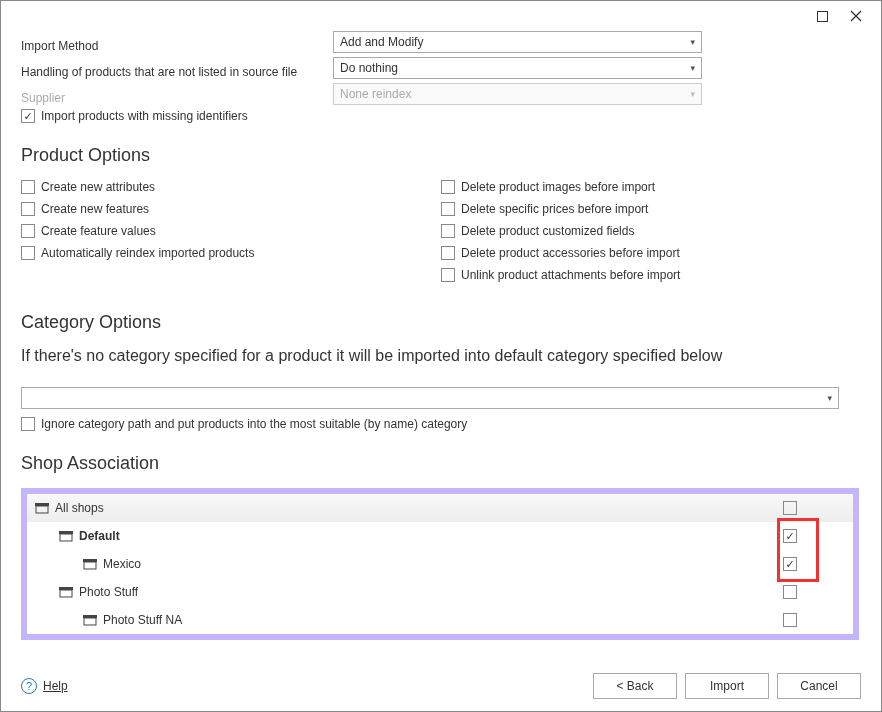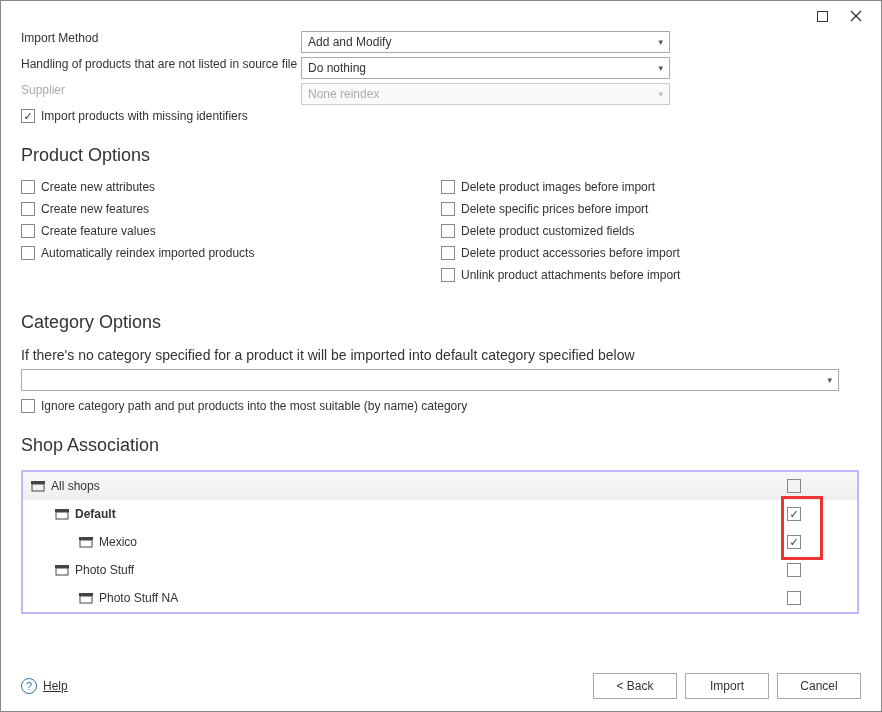--- a/index.html
+++ b/index.html
@@ -38,22 +38,23 @@
   user-select: none;
 }
 .win-btn svg { display: block; }
 .content {
   flex: 1;
   padding: 0 20px 0 20px;
   overflow: hidden;
 }
 .form-row {
   display: flex;
-  align-items: flex-start;
+  align-items: flex-end;
   margin-bottom: 4px;
+  gap: 32px;
 }
 .form-label {
   width: 280px;
   font-size: 12px;
   color: #333;
 }
 .form-label.disabled { color: #aaa; }
 .dropdown {
   width: 369px;
   height: 22px;
@@ -114,26 +115,26 @@
 }
 .options-col {
   width: 420px;
 }
 .opt-row {
   display: flex;
   align-items: center;
   margin-bottom: 8px;
 }
 .cat-text {
-  font-size: 14px;
-  color: #333;
-  margin-bottom: 6px;
+  font-size: 16px;
+  color: #333;
+  margin-bottom: 22px;
 }
 .tree-container {
-  border: 2px solid #c4b5fd;
+  border: 6px solid #c4b5fd;
   width: 838px;
   background: #fff;
 }
 .tree-row {
   display: flex;
   align-items: center;
   height: 28px;
   position: relative;
 }
 .tree-row.header {

